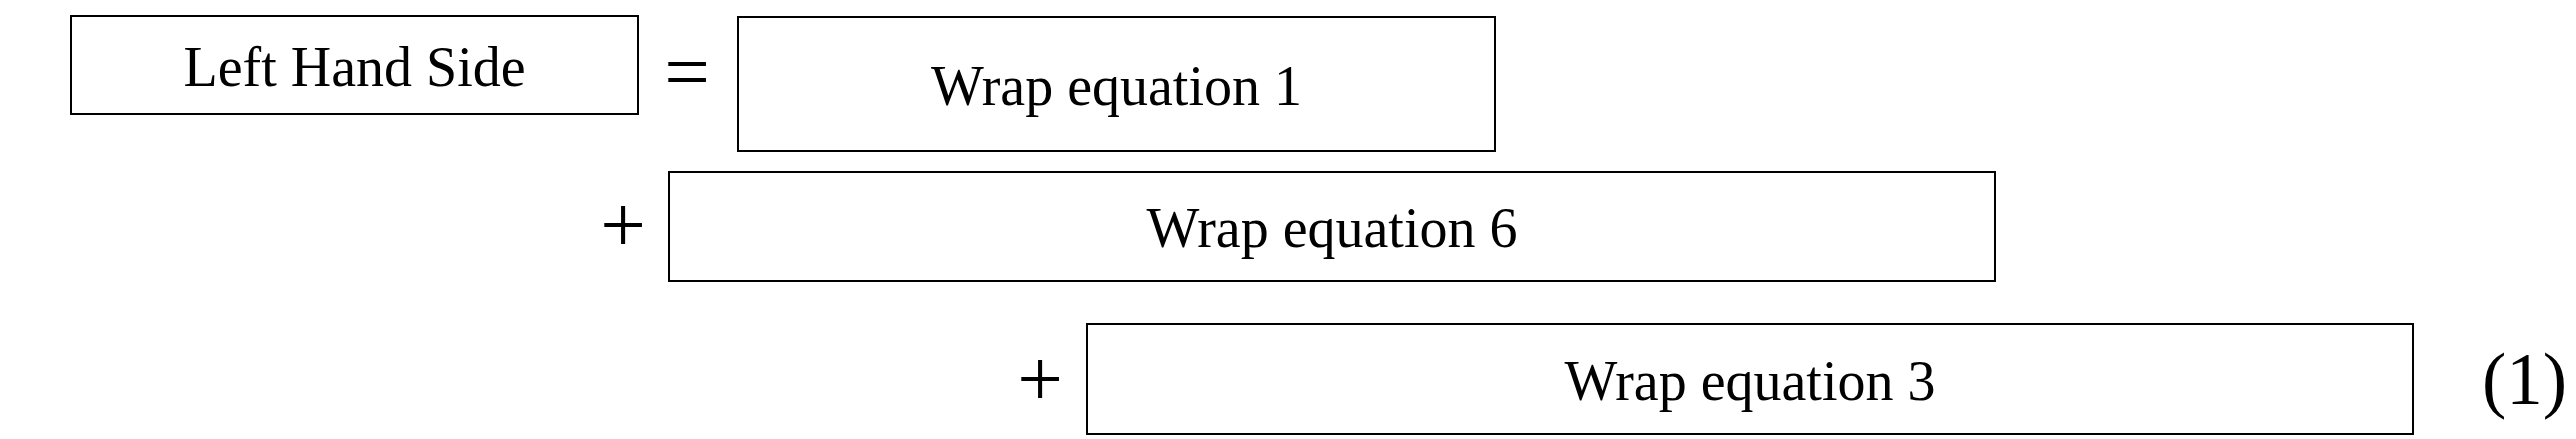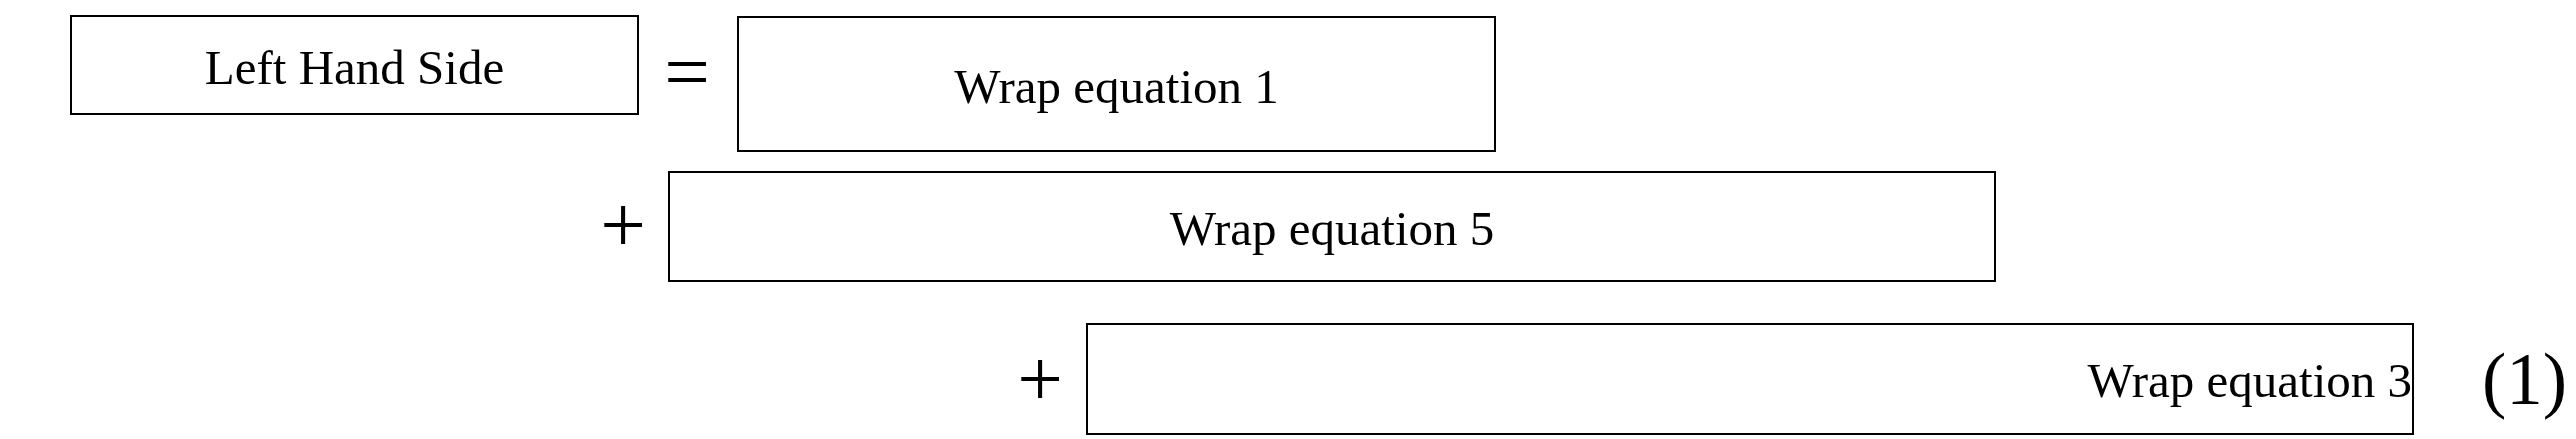--- a/index.html
+++ b/index.html
@@ -15,21 +15,21 @@
       font-family: "Liberation Serif", "DejaVu Serif", serif;
       color: #000000;
     }
     .box {
       position: absolute;
       box-sizing: border-box;
       border: 2.9px solid #000000;
       display: flex;
       align-items: center;
       justify-content: center;
-      font-size: 49px;
+      font-size: 56px;
       line-height: 1;
       white-space: nowrap;
     }
     .box .txt {
       position: relative;
       top: 1.9px;
     }
     .op {
       position: absolute;
       font-size: 81px;
@@ -56,25 +56,25 @@
 
   <div class="op" style="left:660px; top:29px; width:54px; height:87px;">=</div>
 
   <div class="box" style="left:737px; top:16.4px; width:759px; height:136px;">
     <span class="txt">Wrap equation 1</span>
   </div>
 
   <div class="op" style="left:596px; top:182px; width:54px; height:87px;">+</div>
 
   <div class="box" style="left:668px; top:171px; width:1328px; height:111px;">
-    <span class="txt">Wrap equation 5</span>
+    <span class="txt">Wrap equation 6</span>
   </div>
 
   <div class="op" style="left:1013px; top:336px; width:54px; height:87px;">+</div>
 
-  <div class="box" style="left:1086px; top:323px; width:1328px; height:112px;justify-content:flex-end;">
+  <div class="box" style="left:1086px; top:323px; width:1328px; height:112px;">
     <span class="txt">Wrap equation 3</span>
   </div>
 
   <div class="eqnum" style="left:2482px; top:343px;">(1)</div>
 
 </div>
 
 
 </body></html>

